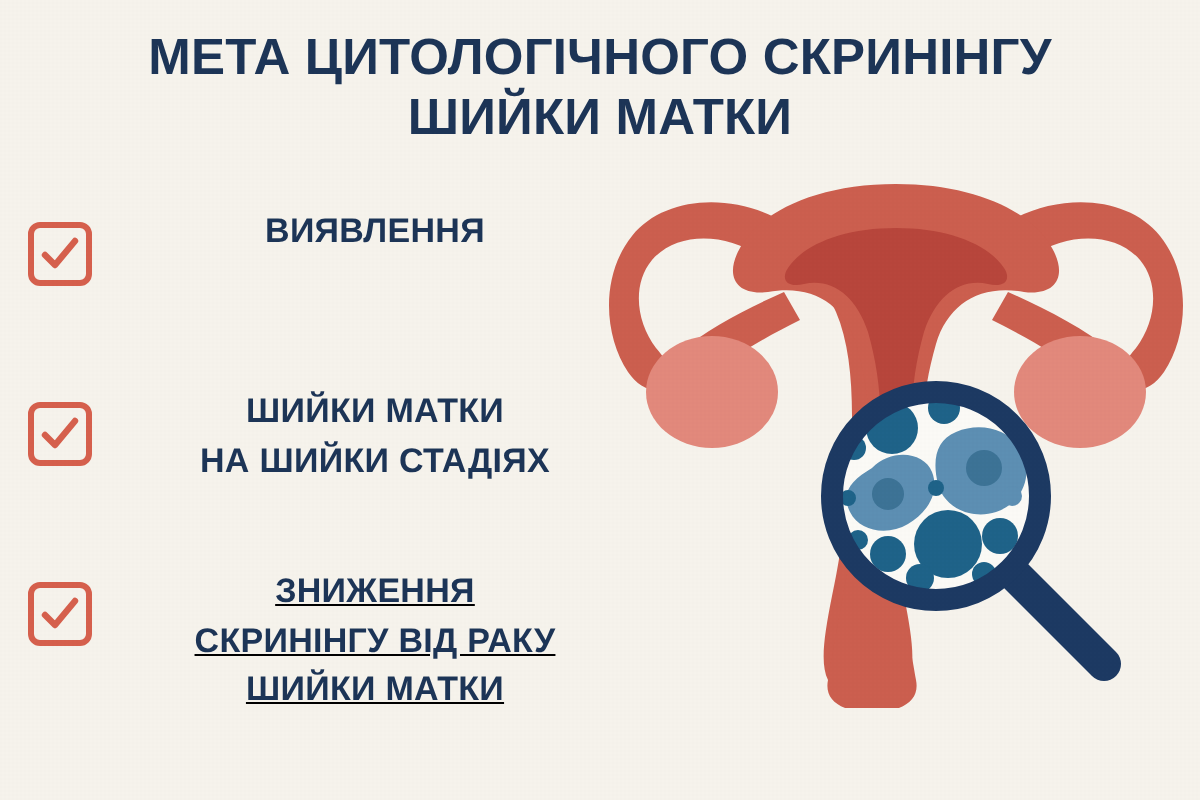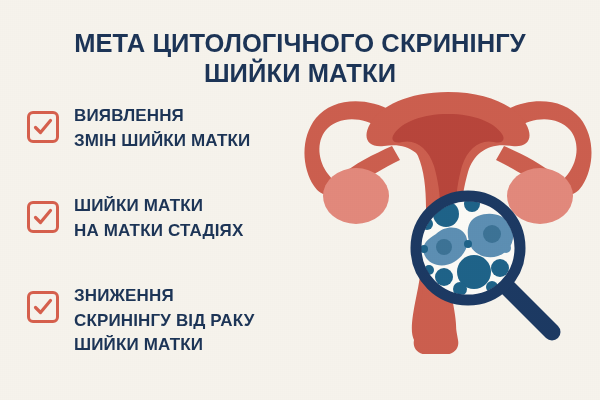--- a/index.html
+++ b/index.html
@@ -21,51 +21,52 @@
     width: 600px;
     height: 400px;
     background: #f6f3ec;
     overflow: hidden;
   }
 
   
   #title-block {
     position: absolute;
     left: 0;
-    top: 28px;
+    top: 14px;
     width: 600px;
     text-align: center;
     z-index: 5;
   }
   .title-line {
     display: block;
     color: #1d3557;
     font-family: "Liberation Sans", sans-serif;
     font-weight: bold;
     font-size: 25.5px;
     line-height: 30px;
     letter-spacing: 0.1px;
     white-space: nowrap;
   }
 
   
   #checklist {
     position: absolute;
-    left: 27px;
+    left: 14px;
     top: 104px;
     width: 300px;
     z-index: 6;
+    text-align: center;
   }
   .check-item {
     position: relative;
     display: block;
     min-height: 62px;
     margin-bottom: 28px;
   }
-  .check-item:last-child { margin-bottom: 16px; }
+  .check-item:last-child { margin-bottom: 16px; text-decoration: underline; }
 
   .checkbox {
     position: absolute;
     left: 0;
     top: 7px;
     width: 26px;
     height: 26px;
     border: 3.5px solid #d6604d;
     border-radius: 6px;
     box-sizing: content-box;
@@ -218,33 +219,32 @@
   <div id="checklist">
 
     <div class="check-item">
       <span class="checkbox">
         <svg viewBox="0 0 22 22" xmlns="http://www.w3.org/2000/svg" aria-hidden="true">
           <polyline points="3.5,11.5 8.5,16.5 18.5,4.5" fill="none" stroke="#d6604d" stroke-width="3.2" stroke-linecap="round" stroke-linejoin="round"></polyline>
         </svg>
       </span>
       <span class="item-text">
         <span class="tline">ВИЯВЛЕННЯ</span>
-        <span class="tline">ЗМІН ШИЙКИ МАТКИ</span>
       </span>
     </div>
 
     <div class="check-item">
       <span class="checkbox">
         <svg viewBox="0 0 22 22" xmlns="http://www.w3.org/2000/svg" aria-hidden="true">
           <polyline points="3.5,11.5 8.5,16.5 18.5,4.5" fill="none" stroke="#d6604d" stroke-width="3.2" stroke-linecap="round" stroke-linejoin="round"></polyline>
         </svg>
       </span>
       <span class="item-text">
         <span class="tline">ШИЙКИ МАТКИ</span>
-        <span class="tline">НА МАТКИ СТАДІЯХ</span>
+        <span class="tline">НА ШИЙКИ СТАДІЯХ</span>
       </span>
     </div>
 
     <div class="check-item">
       <span class="checkbox">
         <svg viewBox="0 0 22 22" xmlns="http://www.w3.org/2000/svg" aria-hidden="true">
           <polyline points="3.5,11.5 8.5,16.5 18.5,4.5" fill="none" stroke="#d6604d" stroke-width="3.2" stroke-linecap="round" stroke-linejoin="round"></polyline>
         </svg>
       </span>
       <span class="item-text">

